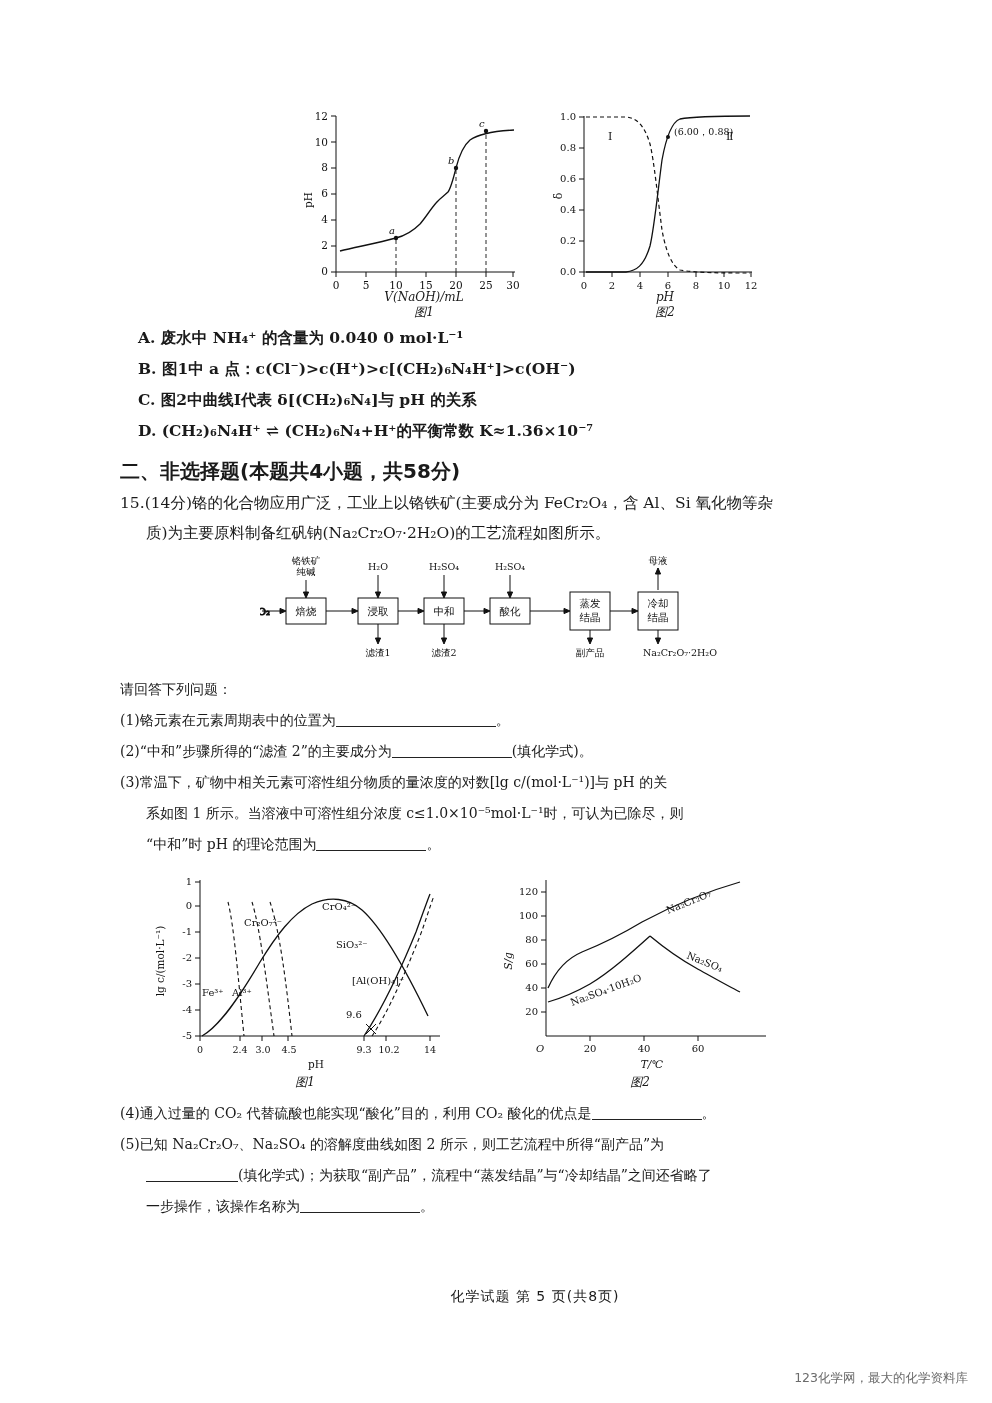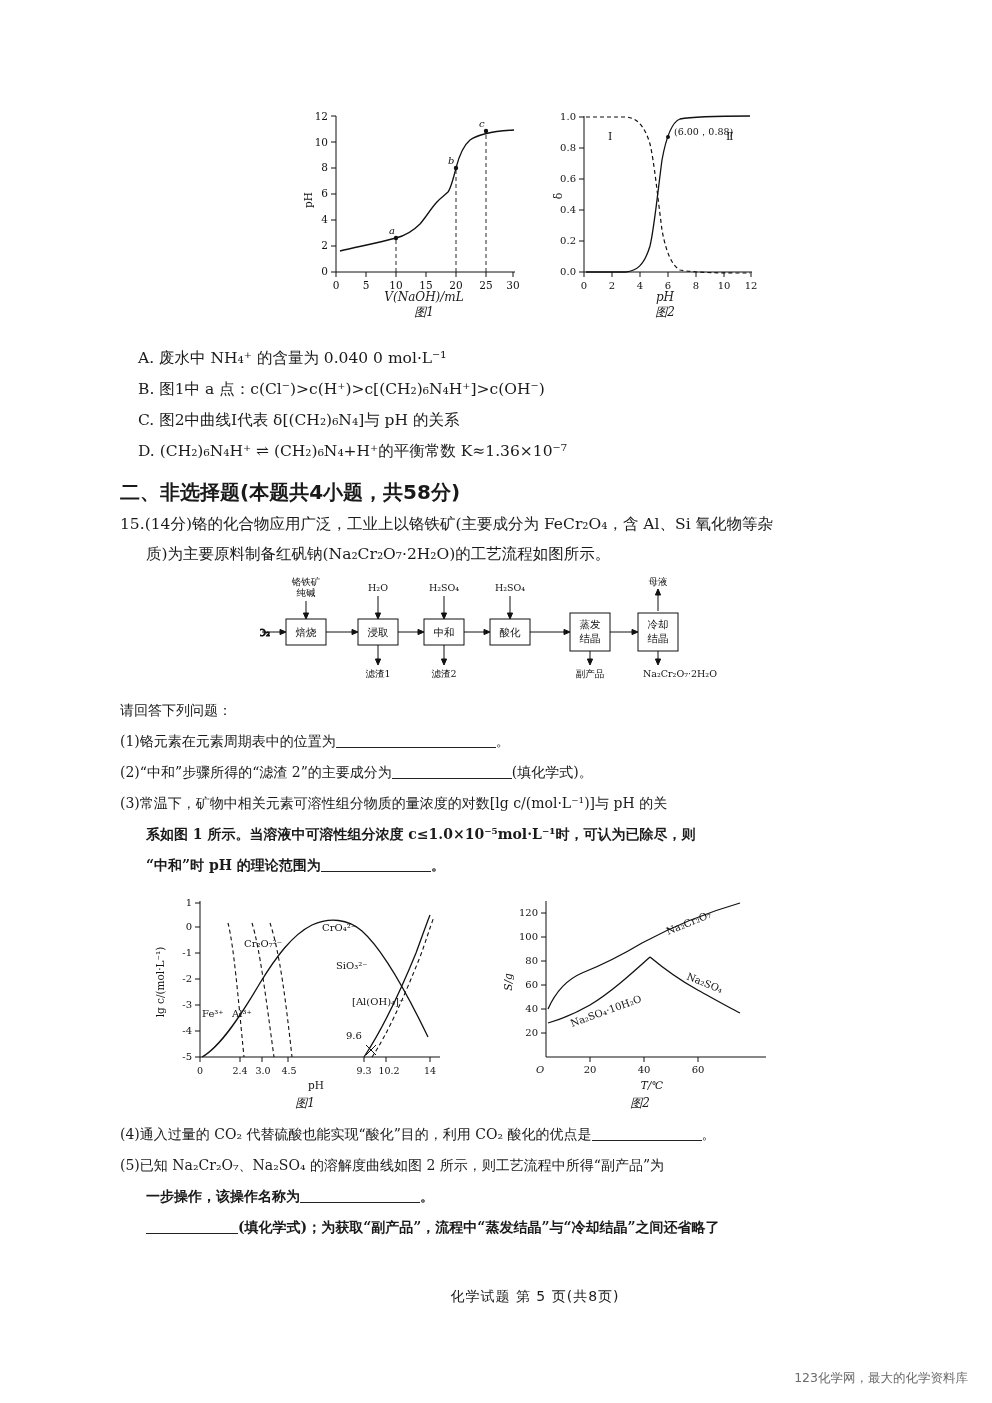--- a/index.html
+++ b/index.html
@@ -19,37 +19,37 @@
     left:120px; top:96px; width:760px;
   }
 
   
   .topfigs{position:absolute;left:290px;top:100px;width:470px;height:215px;}
   .fig-box{position:absolute;}
   svg{display:block;}
   .figcap{font-size:12px;text-align:center;font-style:italic;}
 
   
-  .opts{margin-top:21px;}
+  .opts{margin-top:0;font-weight:bold;}
   .opt{font-size:15.5px;line-height:31px;padding-left:18px;}
 
   
   .sec{font-size:20px;font-weight:bold;margin-top:10px;line-height:30px;font-family:"DejaVu Sans","Liberation Sans",sans-serif;}
 
   .q{font-size:15.5px;line-height:30px;margin-top:2px;}
   .q .cont{display:block;padding-left:26px;}
 
   
   .flowwrap{position:relative;height:120px;margin:6px 0 0 0;}
   .flow{position:absolute;left:140px;top:0;}
 
   .blank{display:inline-block;border-bottom:1px solid #222;height:16px;vertical-align:-2px;}
 
   .subq{font-size:14px;line-height:31px;}
-  .subq .ind{display:block;padding-left:26px;font-weight:bold;}
+  .subq .ind{display:block;padding-left:26px;}
 
   
   .botfigs{position:relative;height:230px;margin-top:6px;}
   .botfig{position:absolute;}
 
   
   .footer{
     position:absolute;left:0;top:1288px;width:992px;text-align:center;
     font-size:14px;font-family:"DejaVu Sans","Liberation Sans",sans-serif;
     letter-spacing:1px;
@@ -440,22 +440,22 @@
         <div class="figcap" style="width:300px;margin-top:-2px;">图2</div>
       </div>
     </div>
 
     <div class="subq" style="margin-top:2px;">
       <span>(4)</span><span>通入过量的 CO₂ 代替硫酸也能实现“酸化”目的，利用 CO₂ 酸化的优点是</span><span class="blank" style="width:110px;"></span><span>。</span>
     </div>
 
     <div class="subq">
       <span>(5)</span><span>已知 Na₂Cr₂O₇、Na₂SO₄ 的溶解度曲线如图 2 所示，则工艺流程中所得“副产品”为</span>
+      <span class="ind"><span class="blank" style="width:92px;"></span><span>(填化学式)；为获取“副产品”，流程中“蒸发结晶”与“冷却结晶”之间还省略了</span></span>
       <span class="ind"><span>一步操作，该操作名称为</span><span class="blank" style="width:120px;"></span><span>。</span></span>
-      <span class="ind"><span class="blank" style="width:92px;"></span><span>(填化学式)；为获取“副产品”，流程中“蒸发结晶”与“冷却结晶”之间还省略了</span></span>
     </div>
 
   </div>
 
   <div class="footer">化学试题  第 5 页(共8页)</div>
   <div class="watermark">123化学网，最大的化学资料库</div>
 
 </div>
 
 </body></html>

